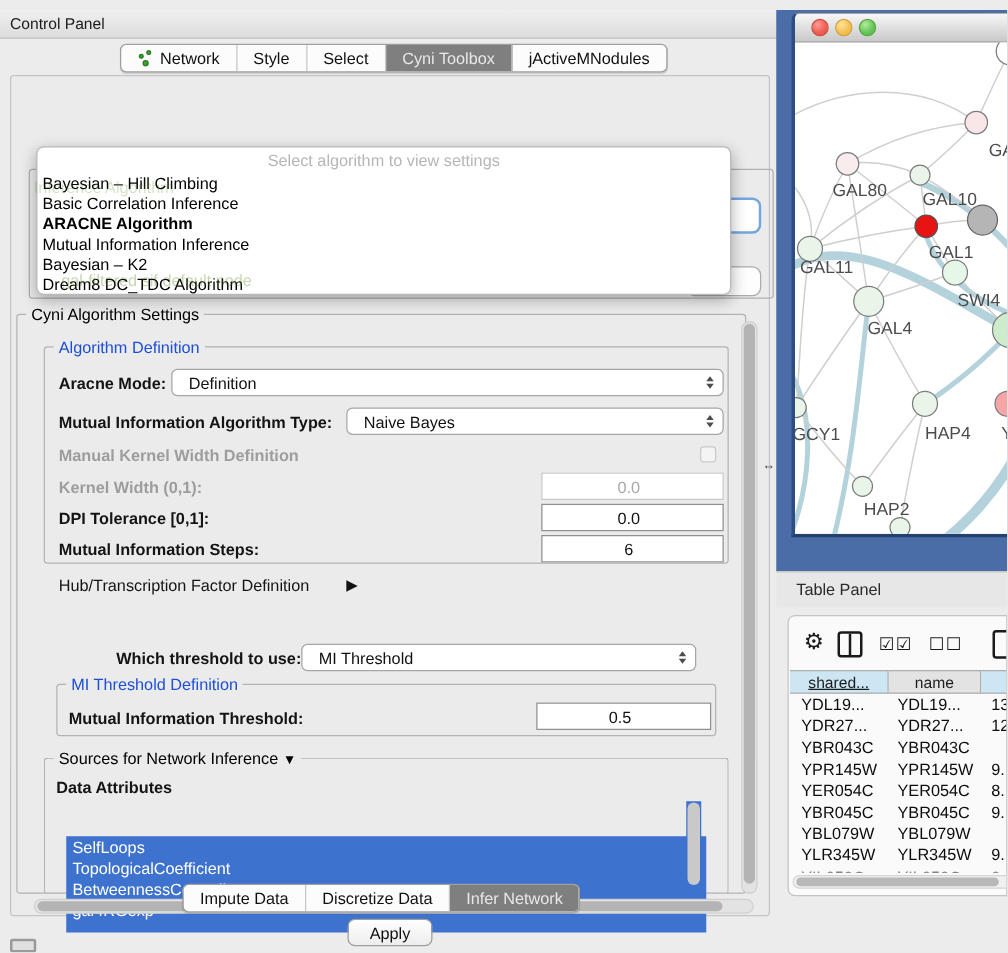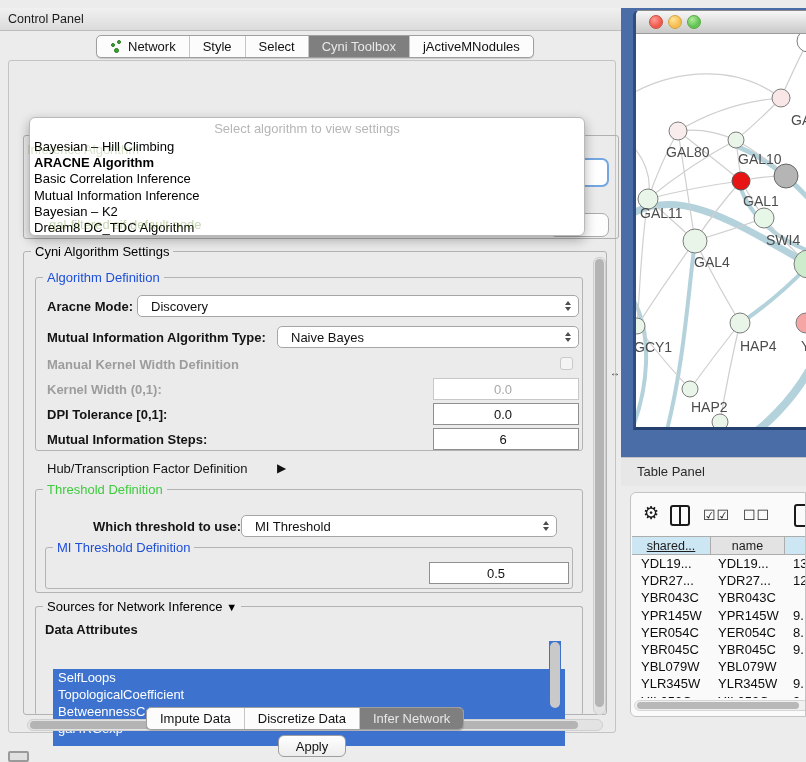--- a/index.html
+++ b/index.html
@@ -205,37 +205,37 @@
 
     <div class="abs" id="inference-box"></div>
     <div class="abs" id="combo-frag-1"></div>
     <div class="abs" id="combo-frag-2"></div>
     <div class="ghost" style="left:18px; top:81px; opacity:.22;">Inference Algorithm</div>
     <div class="ghost" style="left:40px; top:156px; opacity:.32;">gal-filtered sif default node</div>
 
     <div class="abs" id="algo-popup">
       <div class="prompt">Select algorithm to view settings</div>
       <div class="item">Bayesian – Hill Climbing</div>
+      <div class="item">Basic Correlation Inference</div>
       <div class="item bold">ARACNE Algorithm</div>
-      <div class="item">Basic Correlation Inference</div>
       <div class="item">Mutual Information Inference</div>
       <div class="item">Bayesian – K2</div>
       <div class="item">Dream8 DC_TDC Algorithm</div>
     </div>
 
-    <div class="gbox" style="left:14px; top:190px; width:584px; height:464px;">
+    <div class="gbox" style="left:4px; top:190px; width:584px; height:464px;">
       <span class="glabel">Cyni Algorithm Settings</span>
     </div>
 
     <div class="gbox" style="left:26px; top:216px; width:548px; height:174px;">
       <span class="glabel blue">Algorithm Definition</span>
     </div>
     <div class="lbl b" style="left:38px; top:238px;">Aracne Mode:</div>
     <div class="combo" style="left:128px; top:234px; width:442px;">
-      <span>Discovery</span>
+      <span>Definition</span>
       <span class="arrows">
           <i class="tri-up"></i>
           <i class="tri-dn"></i>
         </span>
     </div>
     <div class="lbl b" style="left:38px; top:269px;">Mutual Information Algorithm Type:</div>
     <div class="combo" style="left:268px; top:265px; width:302px;">
       <span>Naive Bayes</span>
       <span class="arrows">
           <i class="tri-up"></i>
@@ -253,34 +253,32 @@
       <span>0.0</span>
     </div>
     <div class="lbl b" style="left:38px; top:371px;">Mutual Information Steps:</div>
     <div class="field" style="left:424px; top:367px; width:146px;">
       <span>6</span>
     </div>
 
     <div class="lbl" style="left:38px; top:400px;">Hub/Transcription Factor Definition</div>
     <div class="lbl arrow-glyph" style="left:268px; top:400px;">▶</div>
 
-    <div class="gbox" style="left:26px; top:428px; width:548px; height:104px;">
-      <span class="glabel green">Threshold Definition</span>
-    </div>
     <div class="lbl b" style="left:84px; top:458px;">Which threshold to use:</div>
     <div class="combo" style="left:232px; top:454px; width:316px;">
       <span>MI Threshold</span>
       <span class="arrows">
           <i class="tri-up"></i>
           <i class="tri-dn"></i>
         </span>
     </div>
     <div class="gbox" style="left:36px; top:486px; width:528px; height:42px;">
       <span class="glabel blue">MI Threshold Definition</span>
     </div>
+    <div class="lbl b" style="left:46px; top:506px;">Mutual Information Threshold:</div>
     <div class="field" style="left:420px; top:501px; width:140px;">
       <span>0.5</span>
     </div>
 
     <div class="gbox" style="left:26px; top:545px; width:548px; height:109px; border-bottom:none;">
       <span class="glabel">
         <span>Sources for Network Inference</span>
         <span style="font-size:11px;">▼</span>
       </span>
     </div>

